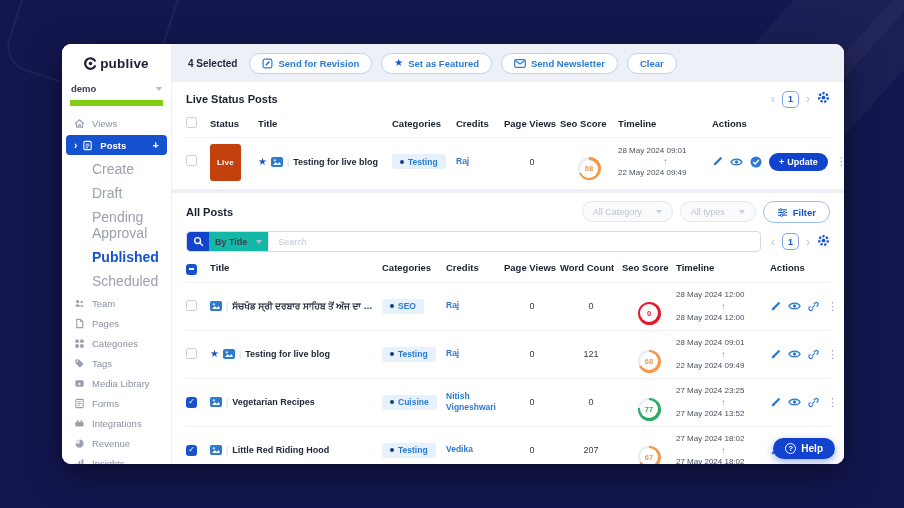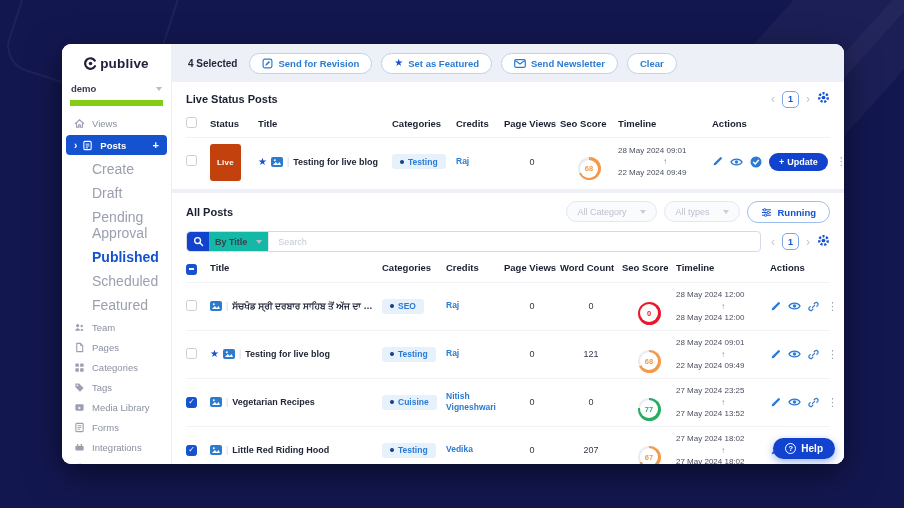--- a/index.html
+++ b/index.html
@@ -171,21 +171,20 @@
             </svg>
           </span>
           <span>Posts</span>
         <span class="plus">+</span>
         </div>
         <div class="sub-item">Create</div>
         <div class="sub-item">Draft</div>
         <div class="sub-item">Pending Approval</div>
         <div class="sub-item sel">Published</div>
         <div class="sub-item">Scheduled</div>
-        <div class="sub-item">Featured</div>
         <div class="nav-item">
           <span class="icn ">
             <svg viewBox="0 0 12 12" width="11" height="11">
               <circle cx="4" cy="4" r="1.7" fill="currentColor"></circle>
               <circle cx="8.4" cy="4.4" r="1.3" fill="currentColor"></circle>
               <path d="M1.5 9.6c0-1.8 1.2-2.8 2.5-2.8s2.5 1 2.5 2.8zM7.1 9.6c0-1.4.6-2.3 1.4-2.3s1.6.9 1.6 2.3z" fill="currentColor"></path>
             </svg>
           </span>
           <span>Team</span>
         </div>
@@ -399,21 +398,21 @@
           </span>
           <button class="filter-btn">
             <span class="icn">
               <svg viewBox="0 0 12 10" width="11" height="9">
                   <path d="M1 2h10M1 5h10M1 8h10" stroke="currentColor" stroke-width="1.1"></path>
                   <circle cx="4" cy="2" r="1.3" fill="#fff" stroke="currentColor" stroke-width="1.1"></circle>
                   <circle cx="8" cy="5" r="1.3" fill="#fff" stroke="currentColor" stroke-width="1.1"></circle>
                   <circle cx="5" cy="8" r="1.3" fill="#fff" stroke="currentColor" stroke-width="1.1"></circle>
                 </svg>
             </span>
-            <span>Running</span>
+            <span>Filter</span>
           </button>
         </div>
       </div>
 
       <div class="search-row">
         <div class="search-bar">
           <span class="search-iconbox">
             <svg viewBox="0 0 12 12" width="11" height="11">
                 <circle cx="5" cy="5" r="3.2" fill="none" stroke="#fff" stroke-width="1.5"></circle>
                 <path d="M7.4 7.4l3 3" stroke="#fff" stroke-width="1.5" stroke-linecap="round"></path>

